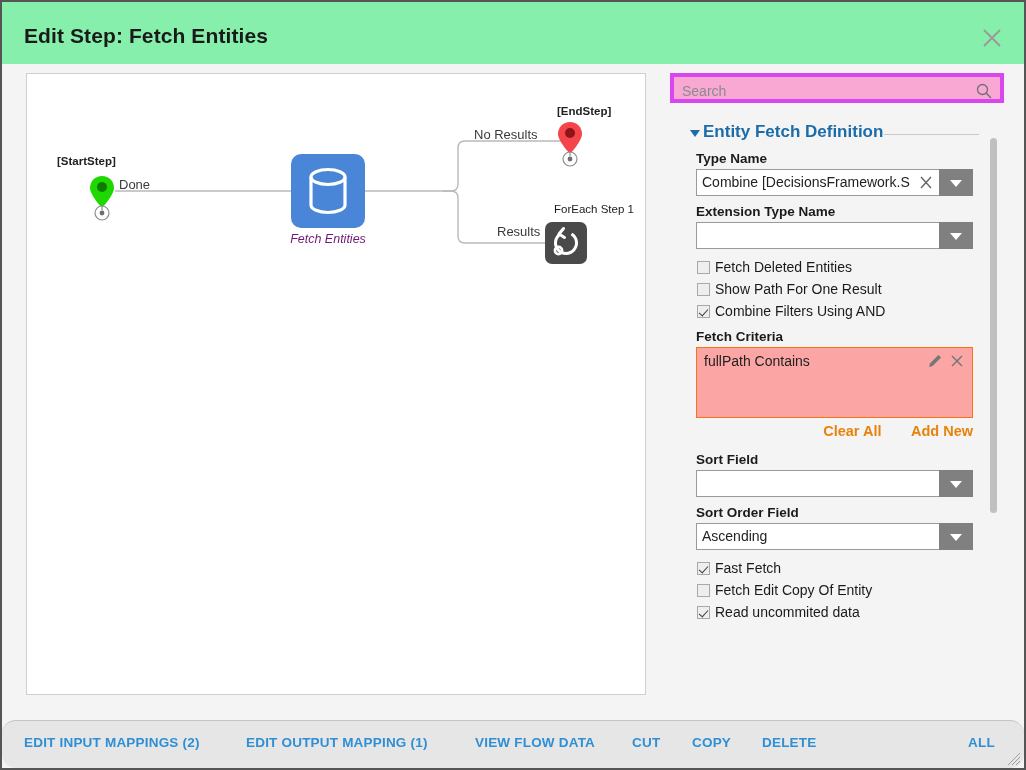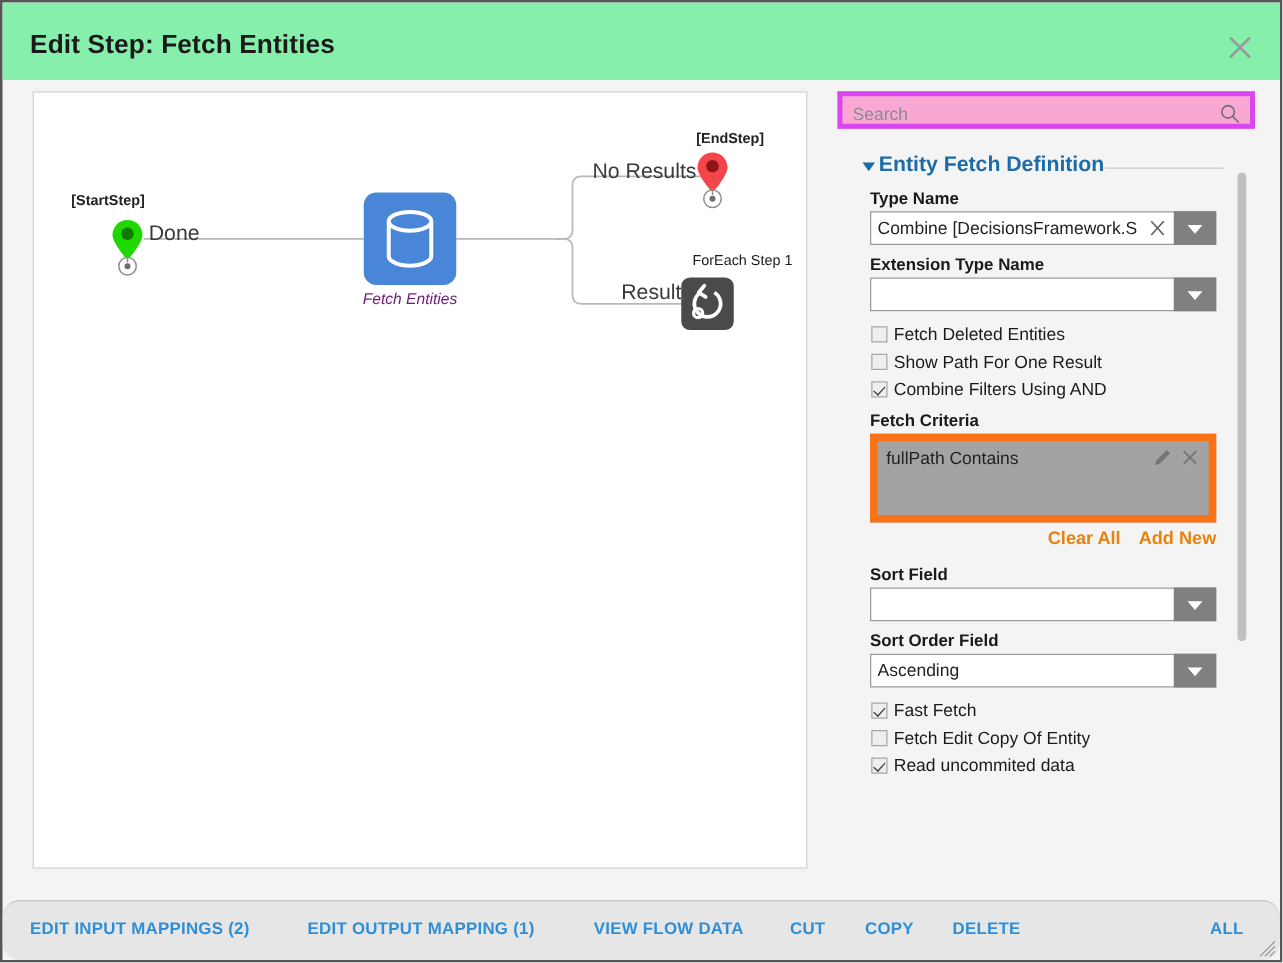--- a/index.html
+++ b/index.html
@@ -45,21 +45,21 @@
     overflow: hidden;
   }
   #canvas-svg { position: absolute; left: 0; top: 0; }
 
   .flow-label {
     position: absolute;
     font-size: 11px; color: #222222;
     white-space: nowrap;
   }
   .flow-label.bold { font-weight: bold; font-size: 11.5px; }
-  .flow-label.conn { color: #3a3a3a; font-size: 17px; }
+  .flow-label.conn { color: #3a3a3a; font-size: 13px; }
 
   
   #node-fetch {
     position: absolute; left: 264px; top: 80px;
     width: 74px; height: 74px;
     background: #4a86d8;
     border-radius: 10px;
   }
   #node-fetch svg { position:absolute; left:0; top:0; }
   #node-fetch-label {
@@ -210,22 +210,22 @@
   .chk-label {
     position: absolute; left: 19px; top: 0;
     font-size: 14px; color: #1a1a1a;
     line-height: 21px; white-space: nowrap;
   }
 
   #criteria-label { margin-top: 7px; }
   #criteria-box {
     position: relative;
     width: 277px; height: 71px;
-    background: #a3a3a3;
-    border: 6px solid #f97316;
+    background: #fca5a5;
+    border: 1px solid #f97316;
   }
   #criteria-item {
     position: absolute; left: 7px; top: 5px;
     font-size: 14px; color: #222222;
   }
   #criteria-edit {
     position: absolute; right: 30px; top: 6px;
     width: 14px; height: 14px; cursor: pointer;
   }
   #criteria-del {
@@ -234,21 +234,21 @@
   }
   #criteria-actions {
     position: relative;
     width: 277px; height: 24px;
     text-align: right;
     margin-top: 4px; margin-bottom: 6px;
   }
   .link-orange {
     display: inline-block;
     font-size: 14.5px; font-weight: bold; color: #e8820c;
-    cursor: pointer; margin-left: 10px;
+    cursor: pointer; margin-left: 25px;
   }
 
   
   #bottombar {
     position: absolute; left: 0; bottom: 0;
     width: 100%; height: 48px;
     background: #e6e6e6;
     border-top: 1px solid #c4c4c4;
     border-radius: 14px;
   }

